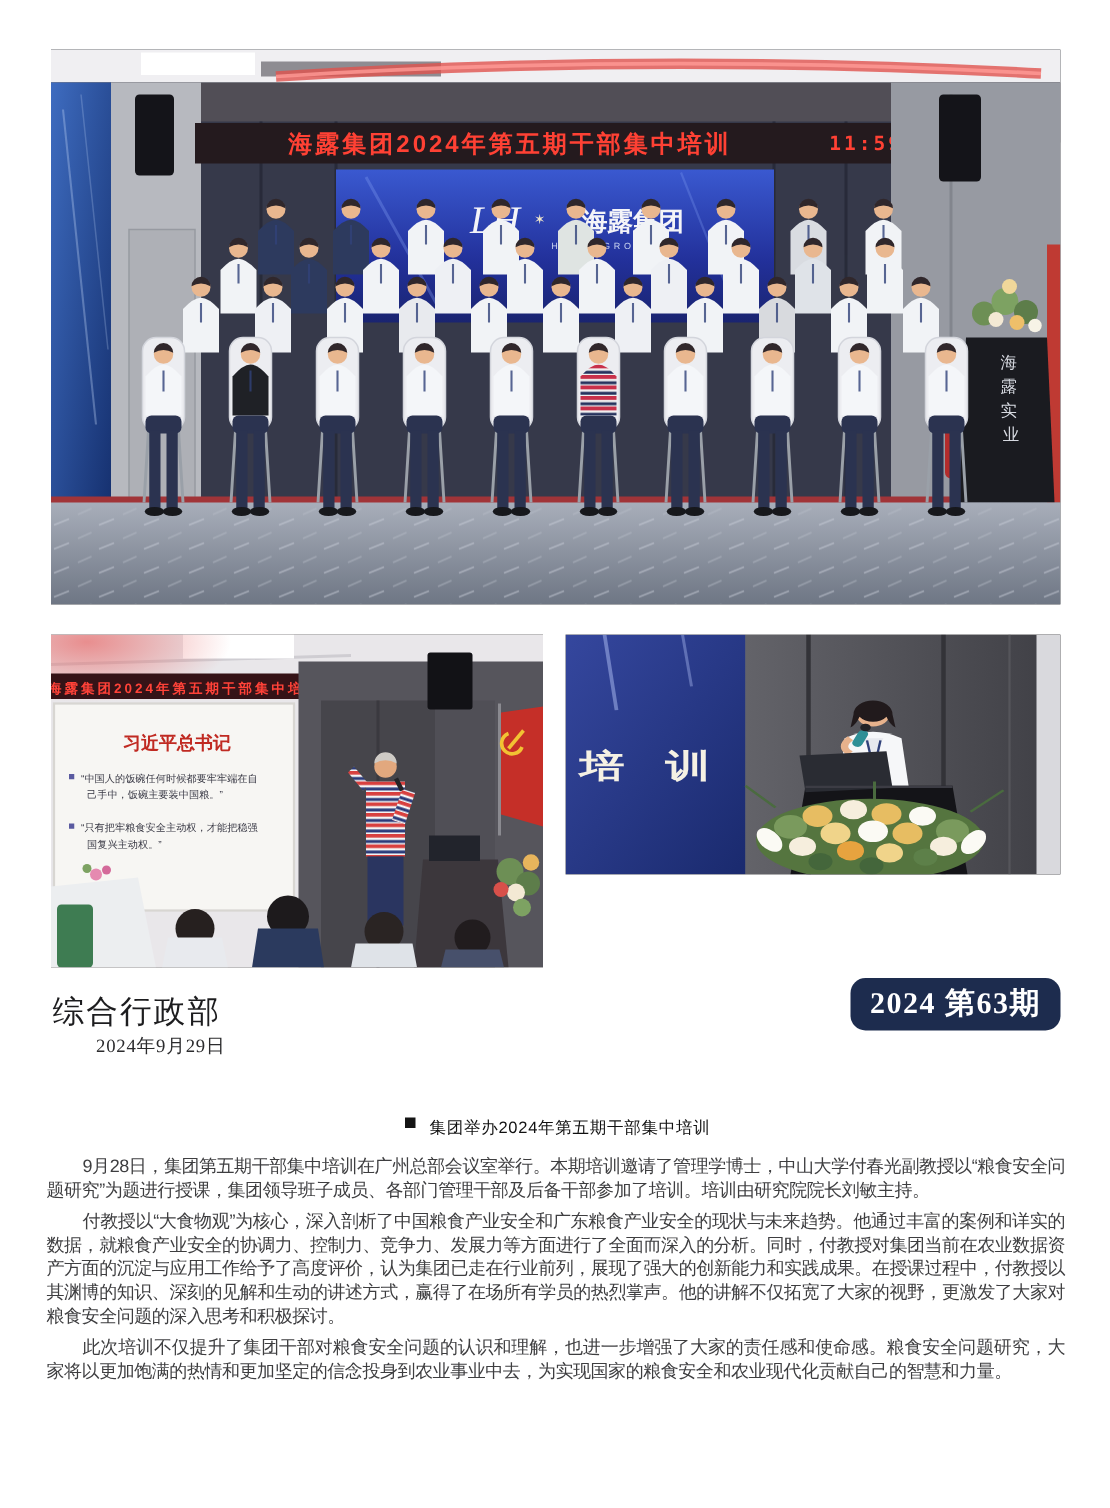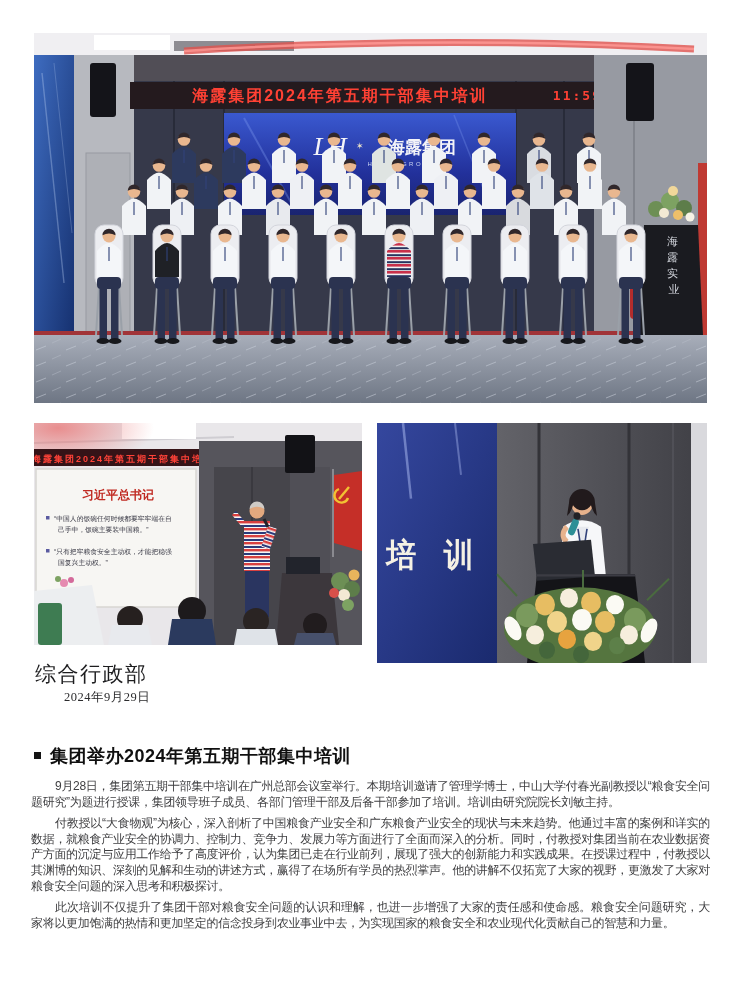--- a/index.html
+++ b/index.html
@@ -2,32 +2,32 @@
 <html><head>
 <meta charset="utf-8">
 <style>
   html,body{margin:0;padding:0;background:#ffffff;}
   .page{position:relative;width:740px;height:1005px;background:#fff;overflow:hidden;
         font-family:"Liberation Sans",sans-serif;}
   .photo{position:absolute;margin:0;overflow:hidden;background:#737373;}
   .photo svg{display:block;width:100%;height:100%;}
   .photo-group{left:34px;top:33px;width:673px;height:370px;}
   .photo-lecture{left:34px;top:423px;width:328px;height:222px;}
-  .photo-speaker{left:377px;top:423px;width:330px;height:240px;}
+  .photo-speaker{left:377px;top:423px;width:330px;height:160px;}
 
   .dept{position:absolute;left:35px;top:660px;font-family:"Liberation Serif",serif;
         font-size:21px;font-weight:400;color:#1d1d1f;letter-spacing:1.5px;}
   .date{position:absolute;left:36px;top:689px;font-family:"Liberation Serif",serif;
         font-size:12.5px;color:#2b2b2d;letter-spacing:0.5px;margin-left:28px;}
   .issue-badge{position:absolute;right:33px;top:652px;background:#1d2c4e;color:#ffffff;
         font-family:"Liberation Serif",serif;font-size:20px;font-weight:700;
         padding:3px 13px 5px 13px;border-radius:10px;letter-spacing:1px;}
 
   .article{position:absolute;left:31px;top:744px;width:679px;}
-  .title{margin:0 0 11px 3px;font-size:18px;font-weight:700;color:#101010;letter-spacing:0.5px;}
+  .title{margin:0 0 11px 3px;font-size:11px;font-weight:400;color:#101010;letter-spacing:0.5px;text-align:center;}
   .title .sq{display:inline-block;width:7px;height:7px;background:#141414;
         margin-right:9px;vertical-align:3px;}
   .article p{margin:0 0 6px 0;font-size:12px;line-height:15.6px;color:#3e3e40;
         text-align:justify;text-indent:2em;letter-spacing:-0.3px;}
 
   .led{font-weight:700;letter-spacing:2px;}
   text{font-family:"Liberation Sans",sans-serif;}
   .serif-t{font-family:"Liberation Serif",serif;}
   .mono-t{font-family:"DejaVu Sans Mono",monospace;}
 </style>
@@ -368,20 +368,21 @@
         <ellipse cx="136" cy="190" rx="7" ry="12" fill="#fbfaf4" transform="rotate(-30 136 190)"></ellipse>
         <ellipse cx="272" cy="192" rx="7" ry="12" fill="#fbfaf4" transform="rotate(28 272 192)"></ellipse>
         <circle cx="170" cy="210" r="8" fill="#44663b"></circle>
           <circle cx="204" cy="214" r="8" fill="#44663b"></circle>
       </g>
     </svg>
   </figure>
 
   <div class="dept">综合行政部</div>
   <div class="date">2024年9月29日</div>
+  <div class="issue-badge">2024 第63期</div>
 
   <main class="article">
     <h1 class="title"><span class="sq"></span><span>集团举办2024年第五期干部集中培训</span></h1>
     <p>9月28日，集团第五期干部集中培训在广州总部会议室举行。本期培训邀请了管理学博士，中山大学付春光副教授以“粮食安全问题研究”为题进行授课，集团领导班子成员、各部门管理干部及后备干部参加了培训。培训由研究院院长刘敏主持。</p>
     <p>付教授以“大食物观”为核心，深入剖析了中国粮食产业安全和广东粮食产业安全的现状与未来趋势。他通过丰富的案例和详实的数据，就粮食产业安全的协调力、控制力、竞争力、发展力等方面进行了全面而深入的分析。同时，付教授对集团当前在农业数据资产方面的沉淀与应用工作给予了高度评价，认为集团已走在行业前列，展现了强大的创新能力和实践成果。在授课过程中，付教授以其渊博的知识、深刻的见解和生动的讲述方式，赢得了在场所有学员的热烈掌声。他的讲解不仅拓宽了大家的视野，更激发了大家对粮食安全问题的深入思考和积极探讨。</p>
     <p>此次培训不仅提升了集团干部对粮食安全问题的认识和理解，也进一步增强了大家的责任感和使命感。粮食安全问题研究，大家将以更加饱满的热情和更加坚定的信念投身到农业事业中去，为实现国家的粮食安全和农业现代化贡献自己的智慧和力量。</p>
   </main>
 
 </div>
 

